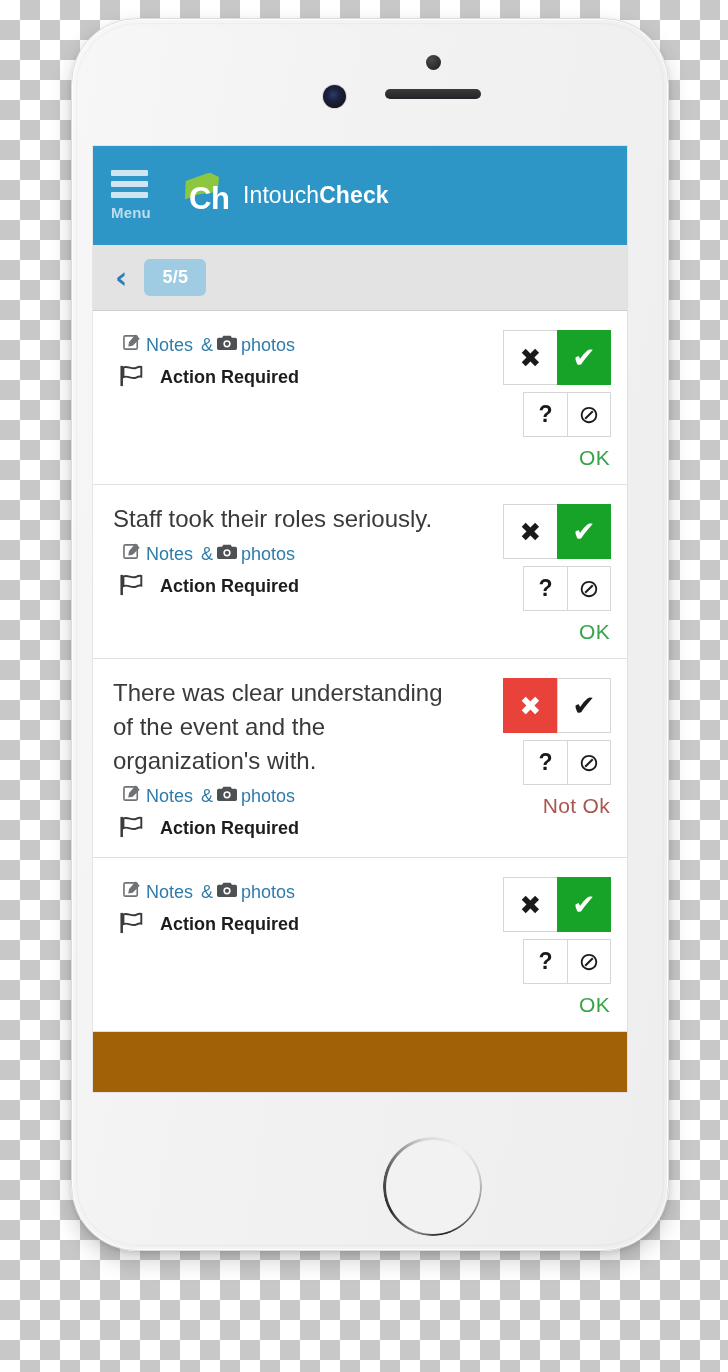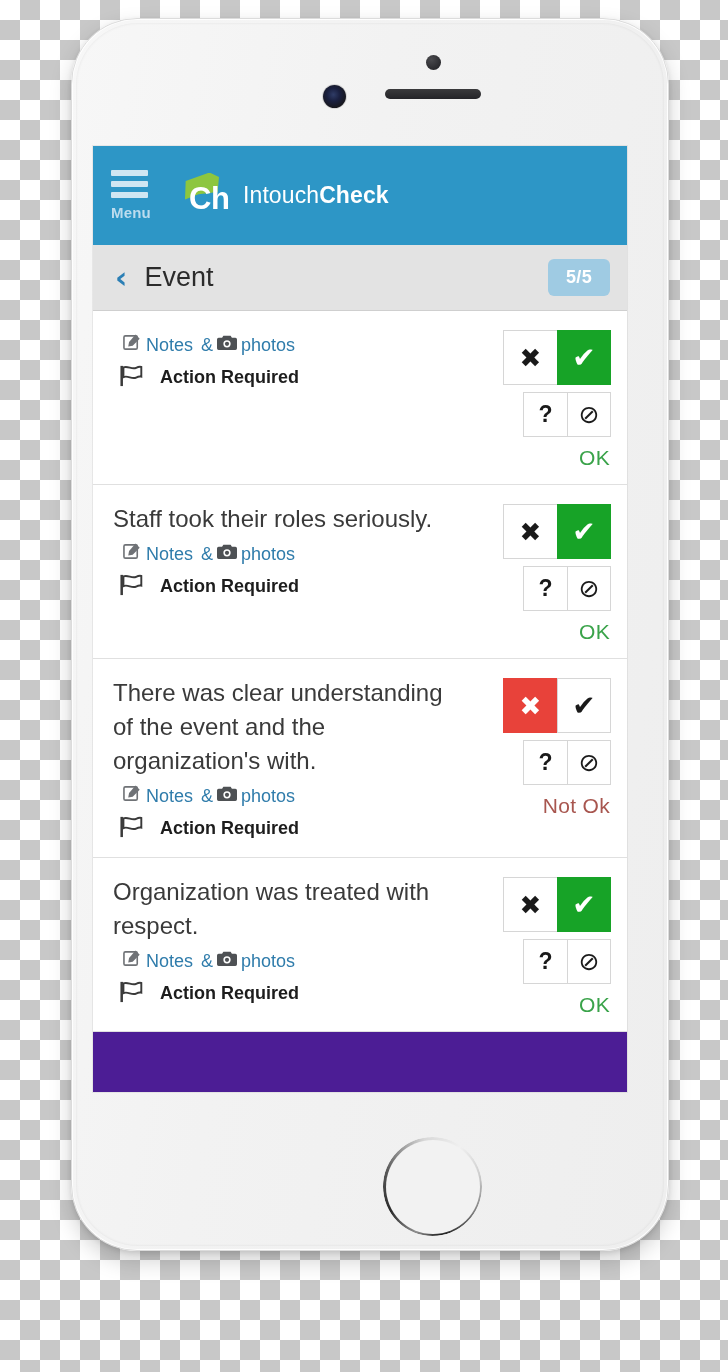--- a/index.html
+++ b/index.html
@@ -91,21 +91,21 @@
     mask-composite: exclude;
   }
 
   
   #screen {
     position: absolute;
     left: 93px;
     top: 146px;
     width: 534px;
     height: 946px;
-    background: #4c1d95;
+    background: #a16207;
     overflow: hidden;
     box-shadow: 0 0 0 1px rgba(0,0,0,0.06);
   }
 
   
   #app-bar {
     height: 99px;
     background: #2d96c6;
     display: flex;
     align-items: center;
@@ -316,21 +316,20 @@
       <div id="logo-mark">
         <div id="logo-flag"></div>
         <div id="logo-text">Ch</div>
       </div>
       <div id="brand-name"><span>Intouch</span><b>Check</b></div>
     </div>
   </div>
 
   <div id="section-bar">
     <div id="back-chevron">‹</div>
-    <div id="section-title">Event</div>
     <div id="progress-badge">5/5</div>
   </div>
 
   <div id="checklist">
   <div class="check-item">
     <div class="item-left">
       <div class="meta-row notes-row">
         <span class="notes-link">
           <span class="icon-edit">
             <svg width="19" height="19" viewBox="0 0 20 20">
@@ -484,21 +483,20 @@
         <div class="abtn small na">
               <span class="glyph-na">⊘</span>
             </div>
       </div>
       <div class="status-text status-notok">Not Ok</div>
     </div>
   </div>
 
   <div class="check-item">
     <div class="item-left">
-      <div class="item-question">Organization was treated with respect.</div>
       <div class="meta-row notes-row">
         <span class="notes-link">
           <span class="icon-edit">
             <svg width="19" height="19" viewBox="0 0 20 20">
               <rect x="1" y="3" width="14" height="14" rx="1.5" fill="none" stroke="#6f7276" stroke-width="1.7"></rect>
               <path d="M13.2 1.6 L17.6 6 L10.2 13.4 L5.5 14.3 L6.4 9.6 Z" fill="#6f7276"></path>
             </svg>
           </span>
           <span class="txt">Notes</span>
           <span class="txt">&amp;</span>

